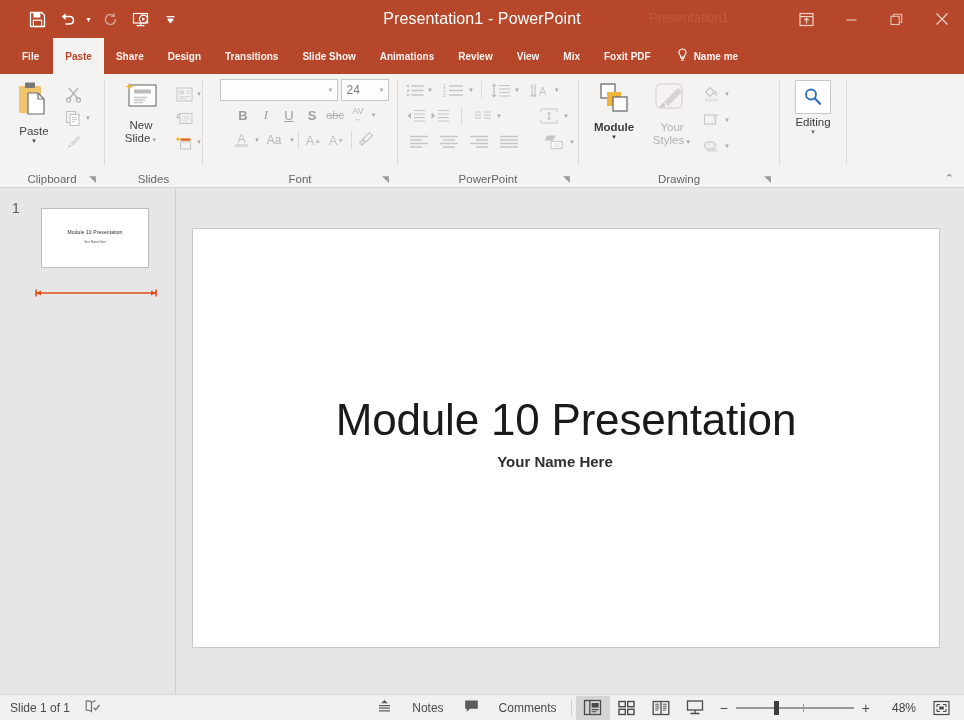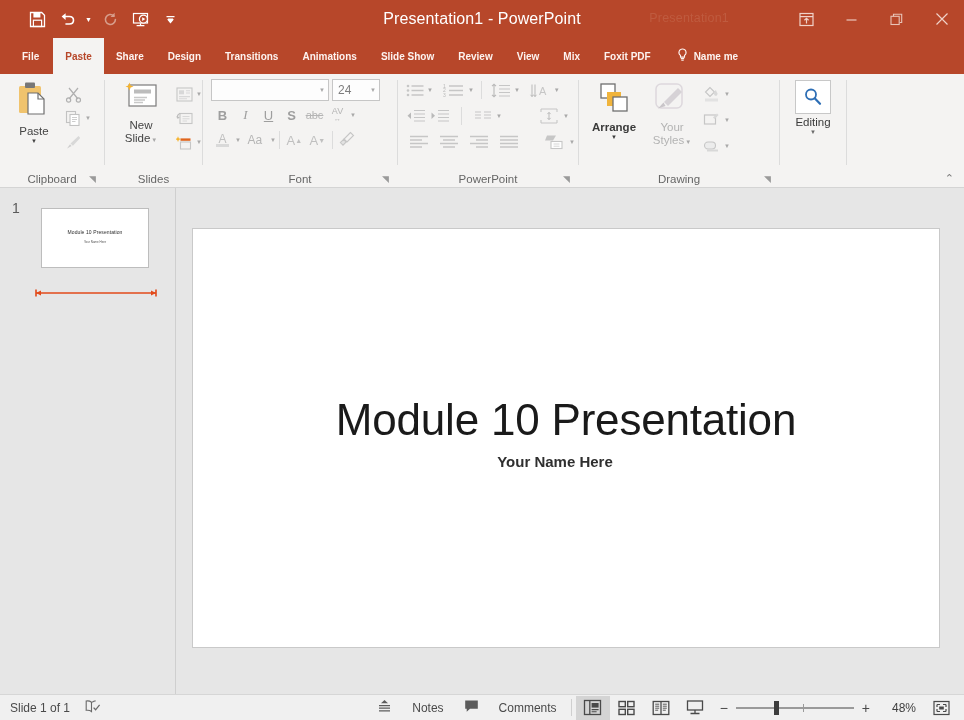--- a/index.html
+++ b/index.html
@@ -249,22 +249,22 @@
       </div>
     </div>
   </div>
 
   <div class="tabstrip">
     <div class="tab file">File</div>
     <div class="tab active">Paste</div>
     <div class="tab">Share</div>
     <div class="tab">Design</div>
     <div class="tab">Transitions</div>
+    <div class="tab">Slide Show</div>
     <div class="tab">Animations</div>
-    <div class="tab">Slide Show</div>
     <div class="tab">Review</div>
     <div class="tab">View</div>
     <div class="tab">Mix</div>
     <div class="tab">Foxit PDF</div>
     <div class="tab tellme">
       <span class="bulb">
         <svg width="11" height="14" viewBox="0 0 11 14">
             <path d="M5.5 1a3.5 3.5 0 0 0-2 6.4v1.7h4V7.4A3.5 3.5 0 0 0 5.5 1z" fill="none" stroke="#fdf3f0" stroke-width="1.1"></path>
             <path d="M3.8 10.6h3.4M4.3 12.3h2.4" stroke="#fdf3f0" stroke-width="1.1"></path>
           </svg>
@@ -369,21 +369,21 @@
           </div>
         </div>
       </div>
       <div class="rgroup-label">
         <span>Slides</span>
       </div>
     </div>
     <div class="rgroup-sep"></div>
 
     <div class="rgroup" style="width:194px">
-      <div class="rgroup-body" style="flex-direction:column;padding-left:8px;gap:3px;align-items:flex-start">
+      <div class="rgroup-body" style="flex-direction:column;padding-left:8px;gap:3px;align-items:center">
         <div style="display:flex;gap:3px">
           <div class="font-name-box">
             <span style="font-size:11px;color:#909090"></span>
             <span class="mini-caret">▼</span>
           </div>
           <div class="font-size-box">
             <span>24</span>
             <span class="mini-caret">▼</span>
           </div>
         </div>
@@ -540,21 +540,21 @@
     <div class="rgroup" style="width:200px">
       <div class="rgroup-body" style="padding-left:6px;gap:2px">
         <div class="icbtn" style="width:58px;padding-top:2px;color:#3b3b3b">
           <span>
             <svg width="42" height="36" viewBox="0 0 42 36">
               <rect x="8" y="3" width="14" height="14" fill="#fff" stroke="#6f6f6f" stroke-width="1.3"></rect>
               <rect x="14" y="11" width="14" height="14" fill="#f0b43c"></rect>
               <rect x="20" y="16" width="14" height="14" fill="#fff" stroke="#6f6f6f" stroke-width="1.3"></rect>
             </svg>
           </span>
-          <span class="lbl" style="font-weight:bold">Arrange</span>
+          <span class="lbl" style="font-weight:bold">Module</span>
           <span class="caret-dn" style="color:#3b3b3b">▼</span>
         </div>
         <div class="icbtn dis" style="width:54px;padding-top:2px">
           <span>
             <svg width="44" height="36" viewBox="0 0 44 36">
               <rect x="6" y="3" width="26" height="24" rx="5" fill="none" stroke="#ddd8dd" stroke-width="1.5"></rect>
               <path d="M28 7 14 21l4 4L32 11z" fill="#d6d2d6"></path>
               <path d="M13.5 21.5 8 27.5l7.5-2.5z" fill="#c9c5c9"></path>
             </svg>
           </span>

